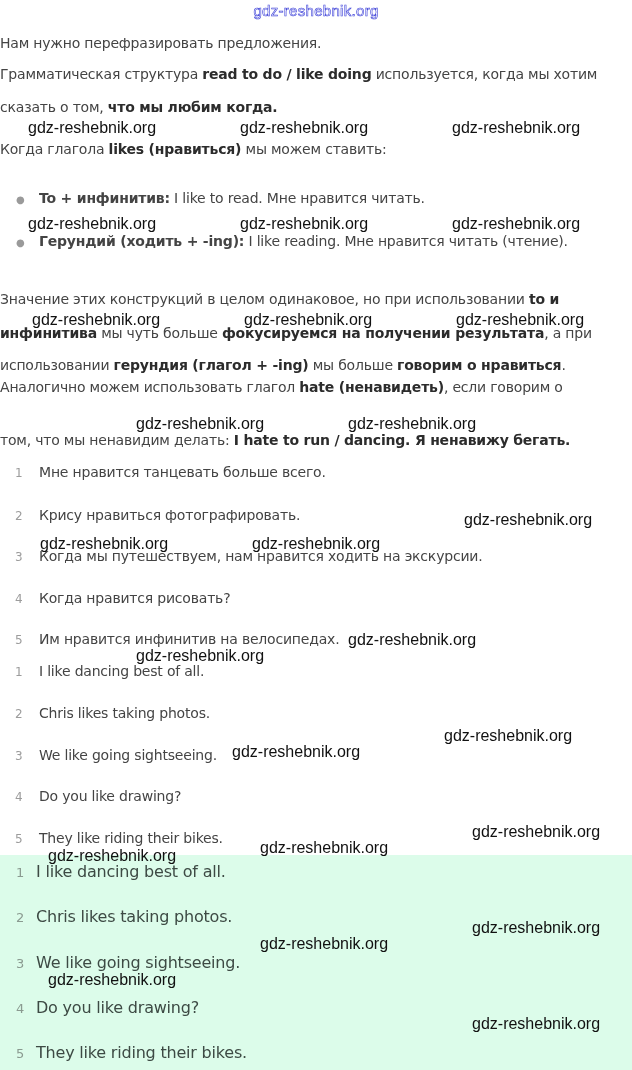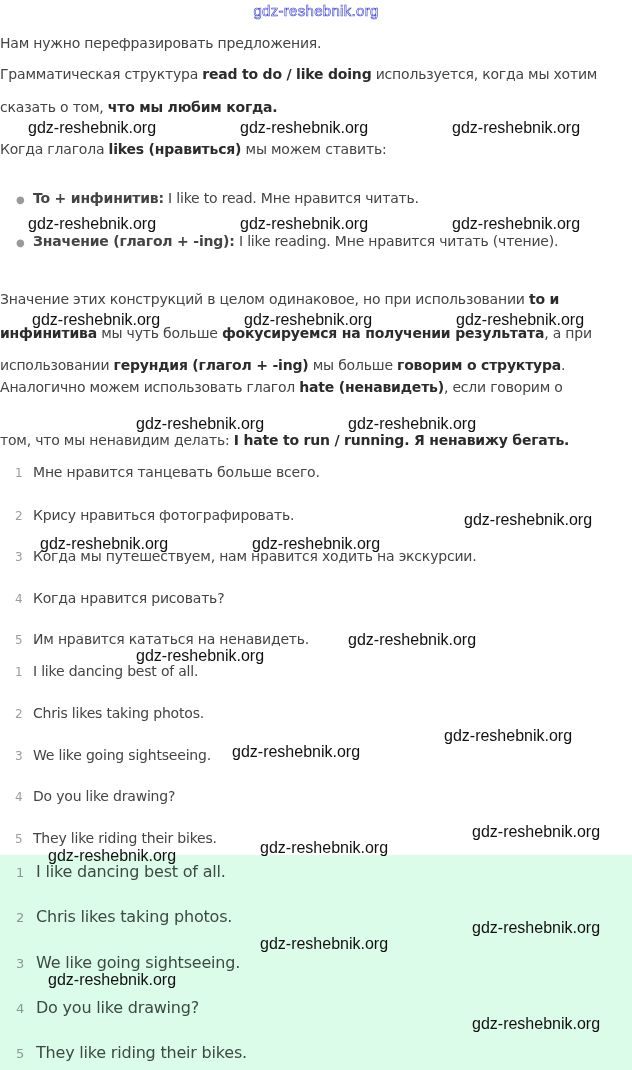--- a/index.html
+++ b/index.html
@@ -10,59 +10,59 @@
   }
   .p { position: absolute; left: 0; font-size: 14px; white-space: nowrap; color: #444; letter-spacing: -0.2px; }
   .p b { color: #2c2c2c; font-weight: bold; }
   .header-wm {
     position: absolute; left: 0; width: 632px; top: 2px; text-align: center;
     font-family: "Liberation Sans", sans-serif; font-size: 15px;
     color: #ffffff; -webkit-text-stroke: 0.6px #3b3fd8; letter-spacing: 0.3px;
   }
   .bullet { position: absolute; left: 16px; font-size: 10px; color: #9a9a9a; }
   .num { position: absolute; left: 15px; font-size: 12px; color: #9c9c9c; }
-  .item { position: absolute; left: 33px; font-size: 14px; color: #444; white-space: nowrap; letter-spacing: -0.2px; text-align: center; }
+  .item { position: absolute; left: 39px; font-size: 14px; color: #444; white-space: nowrap; letter-spacing: -0.2px; text-align: center; }
   .green-box { position: absolute; left: 0; top: 855px; width: 632px; height: 215px; background: #dcfcea; }
   .g-num { position: absolute; left: 16px; font-size: 13px; color: #8a9a90; }
   .g-item { position: absolute; left: 36px; font-size: 16px; color: #3d4a44; white-space: nowrap; letter-spacing: -0.2px; }
   .wm { position: absolute; font-family: "Liberation Sans", sans-serif; font-size: 16px; color: #111; white-space: nowrap; }
 </style>
 </head>
 <body>
 
 <div class="header-wm">gdz-reshebnik.org</div>
 
 <div class="p" style="top:35px">Нам нужно перефразировать предложения.</div>
 <div class="p" style="top:66px"><span>Грамматическая структура </span><b>read to do / like doing</b><span> используется, когда мы хотим</span></div>
 <div class="p" style="top:99px"><span>сказать о том, </span><b>что мы любим когда.</b></div>
 
 <div class="p" style="top:141px"><span>Когда глагола </span><b>likes (нравиться)</b><span> мы можем ставить:</span></div>
 
 <span class="bullet" style="top:194px">●</span>
 <div class="item" style="top:190px"><b>To + инфинитив:</b><span> I like to read. Мне нравится читать.</span></div>
 <span class="bullet" style="top:237px">●</span>
-<div class="item" style="top:233px"><b>Значение (глагол + -ing):</b><span> I like reading. Мне нравится читать (чтение).</span></div>
+<div class="item" style="top:233px"><b>Герундий (ходить + -ing):</b><span> I like reading. Мне нравится читать (чтение).</span></div>
 
 <div class="p" style="top:291px"><span>Значение этих конструкций в целом одинаковое, но при использовании </span><b>to и</b></div>
 <div class="p" style="top:325px"><b>инфинитива</b><span> мы чуть больше </span><b>фокусируемся на получении результата</b><span>, а при</span></div>
-<div class="p" style="top:357px"><span>использовании </span><b>герундия (глагол + -ing)</b><span> мы больше </span><b>говорим о структура</b><span>.</span></div>
+<div class="p" style="top:357px"><span>использовании </span><b>герундия (глагол + -ing)</b><span> мы больше </span><b>говорим о нравиться</b><span>.</span></div>
 
 <div class="p" style="top:379px"><span>Аналогично можем использовать глагол </span><b>hate (ненавидеть)</b><span>, если говорим о</span></div>
-<div class="p" style="top:432px"><span>том, что мы ненавидим делать: </span><b>I hate to run / running. Я ненавижу бегать.</b></div>
+<div class="p" style="top:432px"><span>том, что мы ненавидим делать: </span><b>I hate to run / dancing. Я ненавижу бегать.</b></div>
 
 <span class="num" style="top:466px">1</span>
 <div class="item" style="top:464px">Мне нравится танцевать больше всего.</div>
 <span class="num" style="top:509px">2</span>
 <div class="item" style="top:507px">Крису нравиться фотографировать.</div>
 <span class="num" style="top:550px">3</span>
 <div class="item" style="top:548px">Когда мы путешествуем, нам нравится ходить на экскурсии.</div>
 <span class="num" style="top:592px">4</span>
 <div class="item" style="top:590px">Когда нравится рисовать?</div>
 <span class="num" style="top:633px">5</span>
-<div class="item" style="top:631px">Им нравится кататься на ненавидеть.</div>
+<div class="item" style="top:631px">Им нравится инфинитив на велосипедах.</div>
 
 <span class="num" style="top:665px">1</span>
 <div class="item" style="top:663px">I like dancing best of all.</div>
 <span class="num" style="top:707px">2</span>
 <div class="item" style="top:705px">Chris likes taking photos.</div>
 <span class="num" style="top:749px">3</span>
 <div class="item" style="top:747px">We like going sightseeing.</div>
 <span class="num" style="top:790px">4</span>
 <div class="item" style="top:788px">Do you like drawing?</div>
 <span class="num" style="top:832px">5</span>

